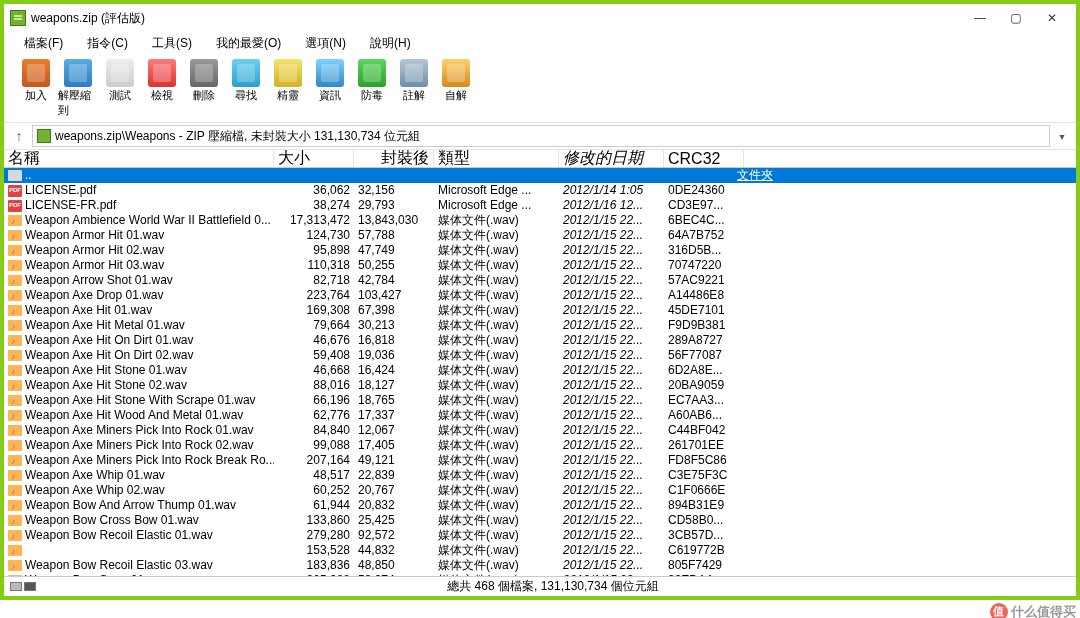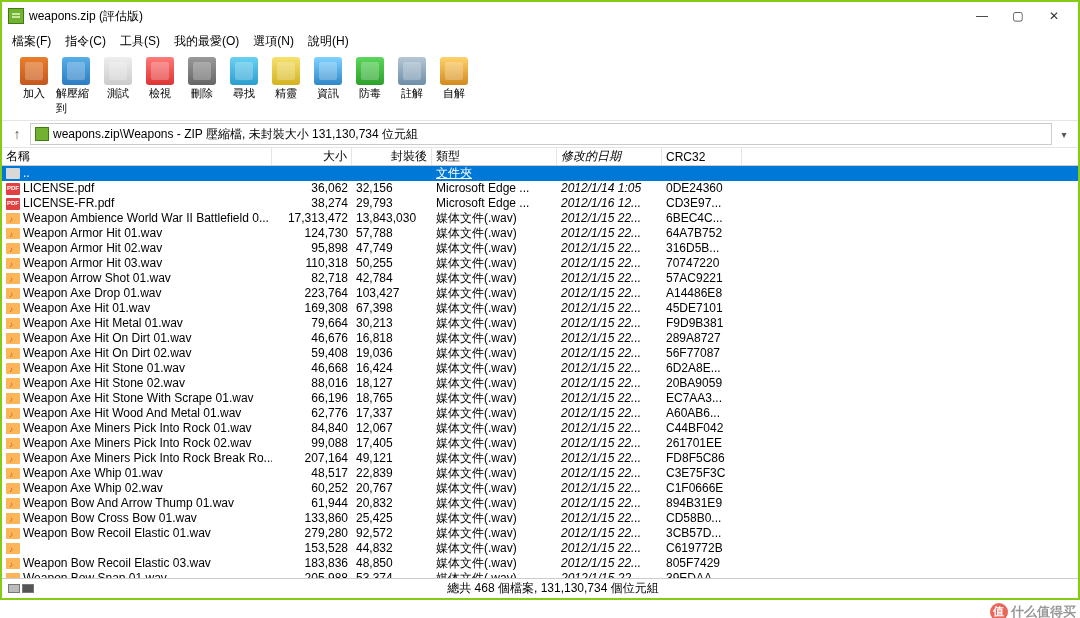--- a/index.html
+++ b/index.html
@@ -5,38 +5,38 @@
 * { margin: 0; padding: 0; box-sizing: border-box; }
 body {
   font-family: "Microsoft YaHei", "Segoe UI", Arial, sans-serif;
   font-size: 12px;
   background: #fff;
   width: 1080px;
   height: 618px;
   position: relative;
   color: #000;
 }
-.app-window { display: flex; flex-direction: column; width: 1080px; height: 600px; border: 2px solid #84cc16; background: #fff; }
+.app-window { display: flex; flex-direction: column; width: 1080px; height: 600px; border: 4px solid #84cc16; background: #fff; }
 .title-bar { display: flex; align-items: center; height: 28px; padding: 0 6px; }
 .title-icon { width: 16px; height: 16px; background: #73b231; border: 1px solid #3d7c0f; margin-right: 5px; position: relative; }
 .title-icon::after { content:""; position:absolute; top:4px; left:3px; right:3px; height:2px; background:#c8e6a0; box-shadow: 0 3px 0 #c8e6a0; }
 .title-text { flex: 1; font-size: 12px; }
 .win-ctrl { margin-left: auto; display: flex; gap: 0; }
 .win-btn { width: 36px; height: 24px; display: flex; align-items: center; justify-content: center; font-size: 12px; color:#333; }
 .menu-bar { display: flex; gap: 2px; padding: 1px 4px; font-size: 12px; }
-.menu-item { padding: 2px 6px; }
+.menu-item { padding: 2px 6px; margin-left: 10px; }
 .toolbar { display: flex; gap: 2px; padding: 4px 12px; border-bottom: 1px solid #e5e5e5; }
 .tb-btn { width: 40px; display: flex; flex-direction: column; align-items: center; gap: 1px; font-size: 11px; cursor: pointer; }
 .tb-ico { width: 28px; height: 28px; border-radius: 3px; position: relative; }
 .path-bar { display: flex; align-items: center; gap: 4px; padding: 2px 6px; border-bottom: 1px solid #e5e5e5; }
 .path-up { width: 18px; height: 18px; display:flex; align-items:center; justify-content:center; font-size:14px; color:#555; }
 .path-text { flex:1; border:1px solid #ccc; height: 22px; display:flex; align-items:center; font-size:12px; padding:0 4px; }
 .path-icon { width:14px; height:14px; background:#73b231; border:1px solid #3d7c0f; margin-right:4px; }
 .dd-arrow { width:16px; font-size:10px; color:#555; text-align:center; }
-.file-header { display:flex; border-bottom:1px solid #ccc; font-size:12px; height:18px; }
+.file-header { display:flex; border-bottom:1px solid #ccc; font-size:16px; height:18px; }
 .fh { padding:1px 4px; border-right:1px solid #e5e5e5; display:flex; align-items:center; overflow:hidden; }
 .file-list { flex:1; overflow-y:scroll; overflow-x:hidden; }
 .row { display:flex; font-size:12px; height:15px; line-height:15px; white-space:nowrap; }
 .row.selected { background:#0078d7; color:#fff; }
 .cell { padding:0 4px; overflow:hidden; text-overflow:ellipsis; }
 .c-name { width: 270px; display:flex; align-items:center; gap:3px; }
 .c-size { width: 80px; text-align:right; }
 .c-packed { width: 80px; text-align:left; }
 .c-type { width: 125px; }
 .c-date { width: 105px; font-style: italic; }
@@ -143,21 +143,21 @@
       <div class="path-icon"></div>
       <span>weapons.zip\Weapons - ZIP 壓縮檔, 未封裝大小 131,130,734 位元組</span>
     </div>
     <div class="dd-arrow">▾</div>
   </div>
 
   <div class="file-header">
     <div class="fh c-name">
         <span>名稱</span>
       </div>
-    <div class="fh c-size" style="justify-content:flex-end">
+    <div class="fh c-size" style="">
         <span>大小</span>
       </div>
     <div class="fh c-packed" style="justify-content:flex-end">
         <span>封裝後</span>
       </div>
     <div class="fh c-type">
         <span>類型</span>
       </div>
     <div class="fh c-date">
         <span>修改的日期</span>
@@ -168,21 +168,21 @@
   </div>
 
   <div class="file-list" id="file-list">
       <div class="row selected">
         <div class="cell c-name">
           <div class="f-icon up"></div>
           <span>..</span>
         </div>
         <div class="cell c-size"></div>
         <div class="cell c-packed"></div>
-        <div class="cell c-type" style="flex: 1 1 0%; width: auto; text-decoration: underline;">文件夾</div>
+        <div class="cell c-type" style="text-align: center; flex: 1 1 0%; width: auto; text-decoration: underline;">文件夾</div>
       </div>
       <div class="row">
         <div class="cell c-name">
           <div class="f-icon pdf">PDF</div>
           <span>LICENSE.pdf</span>
         </div>
         <div class="cell c-size">36,062</div>
         <div class="cell c-packed">32,156</div>
         <div class="cell c-type">Microsoft Edge ...</div>
         <div class="cell c-date">2012/1/14 1:05</div>

